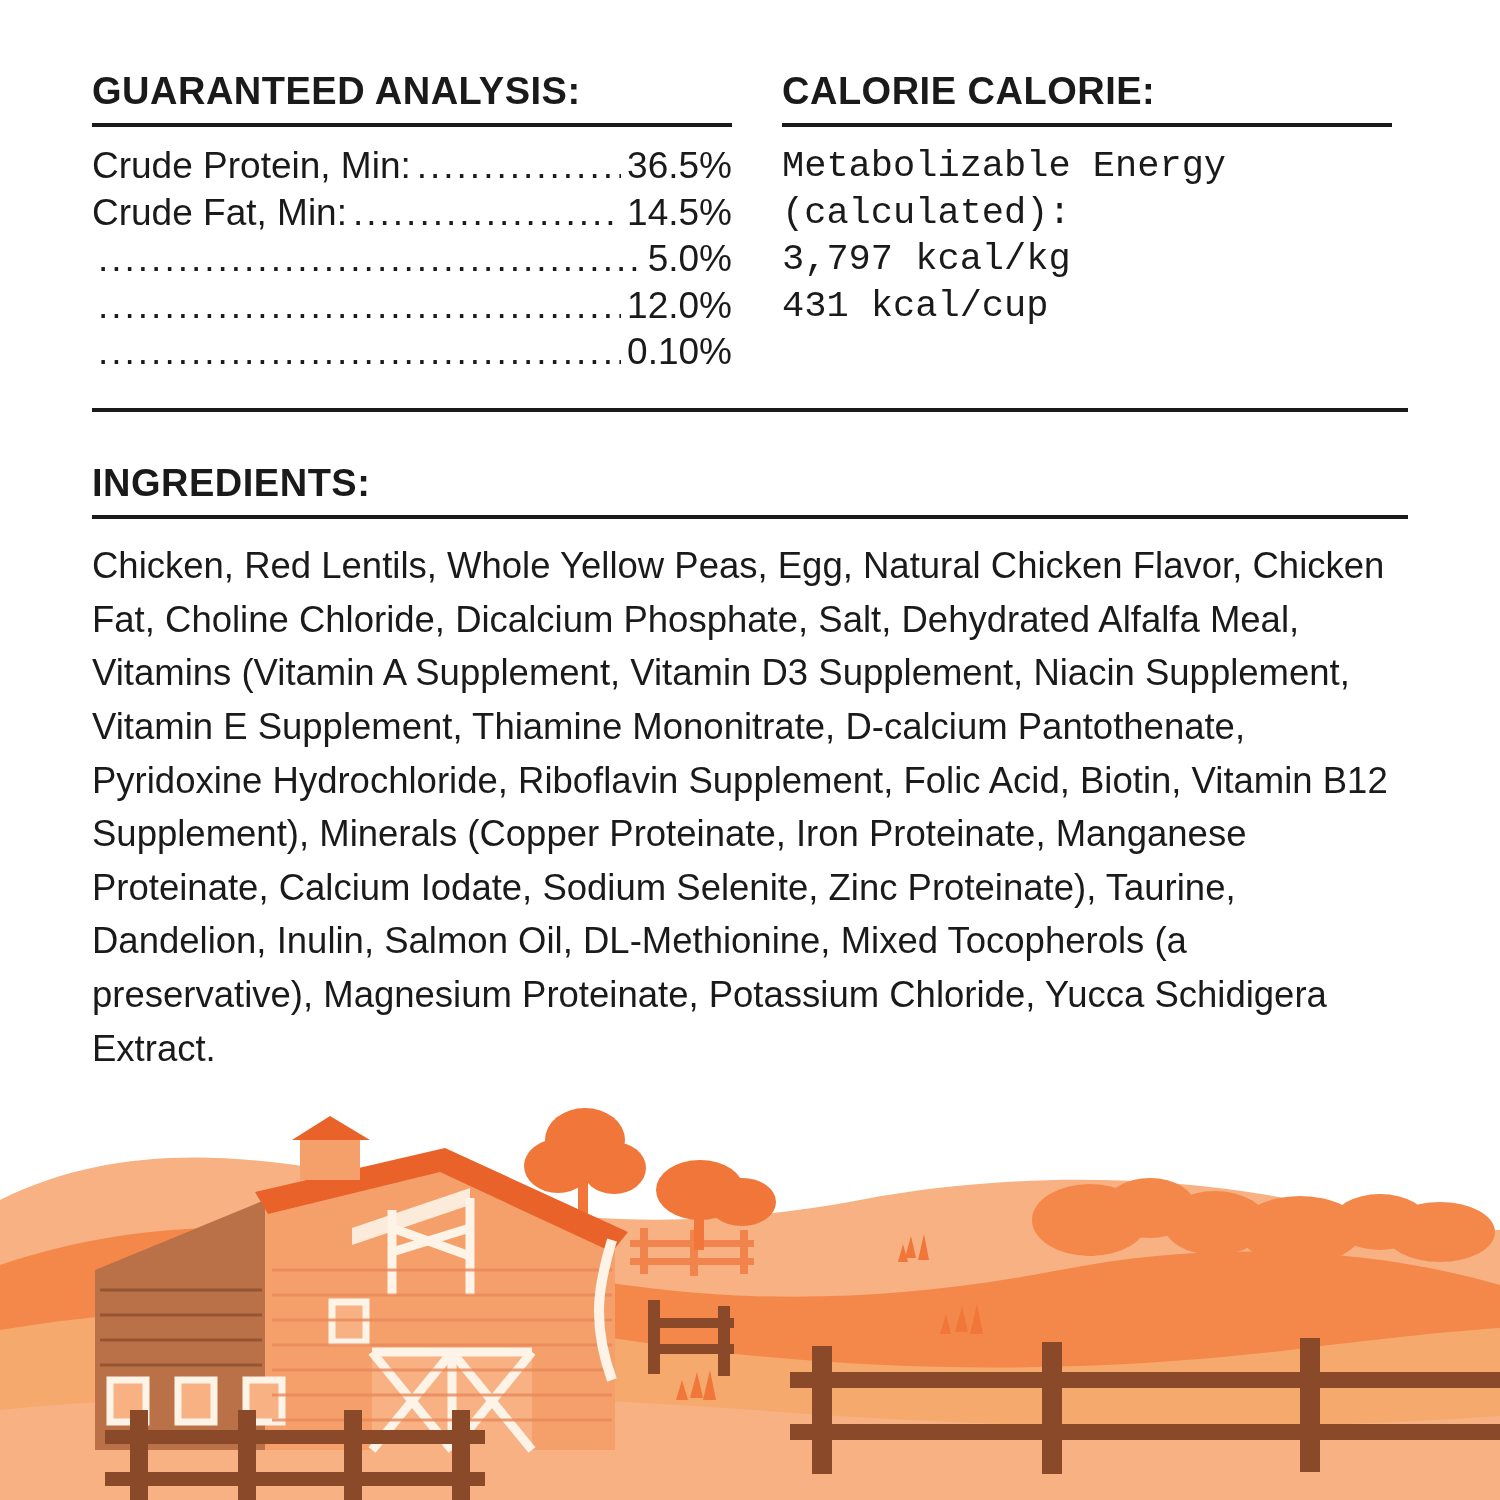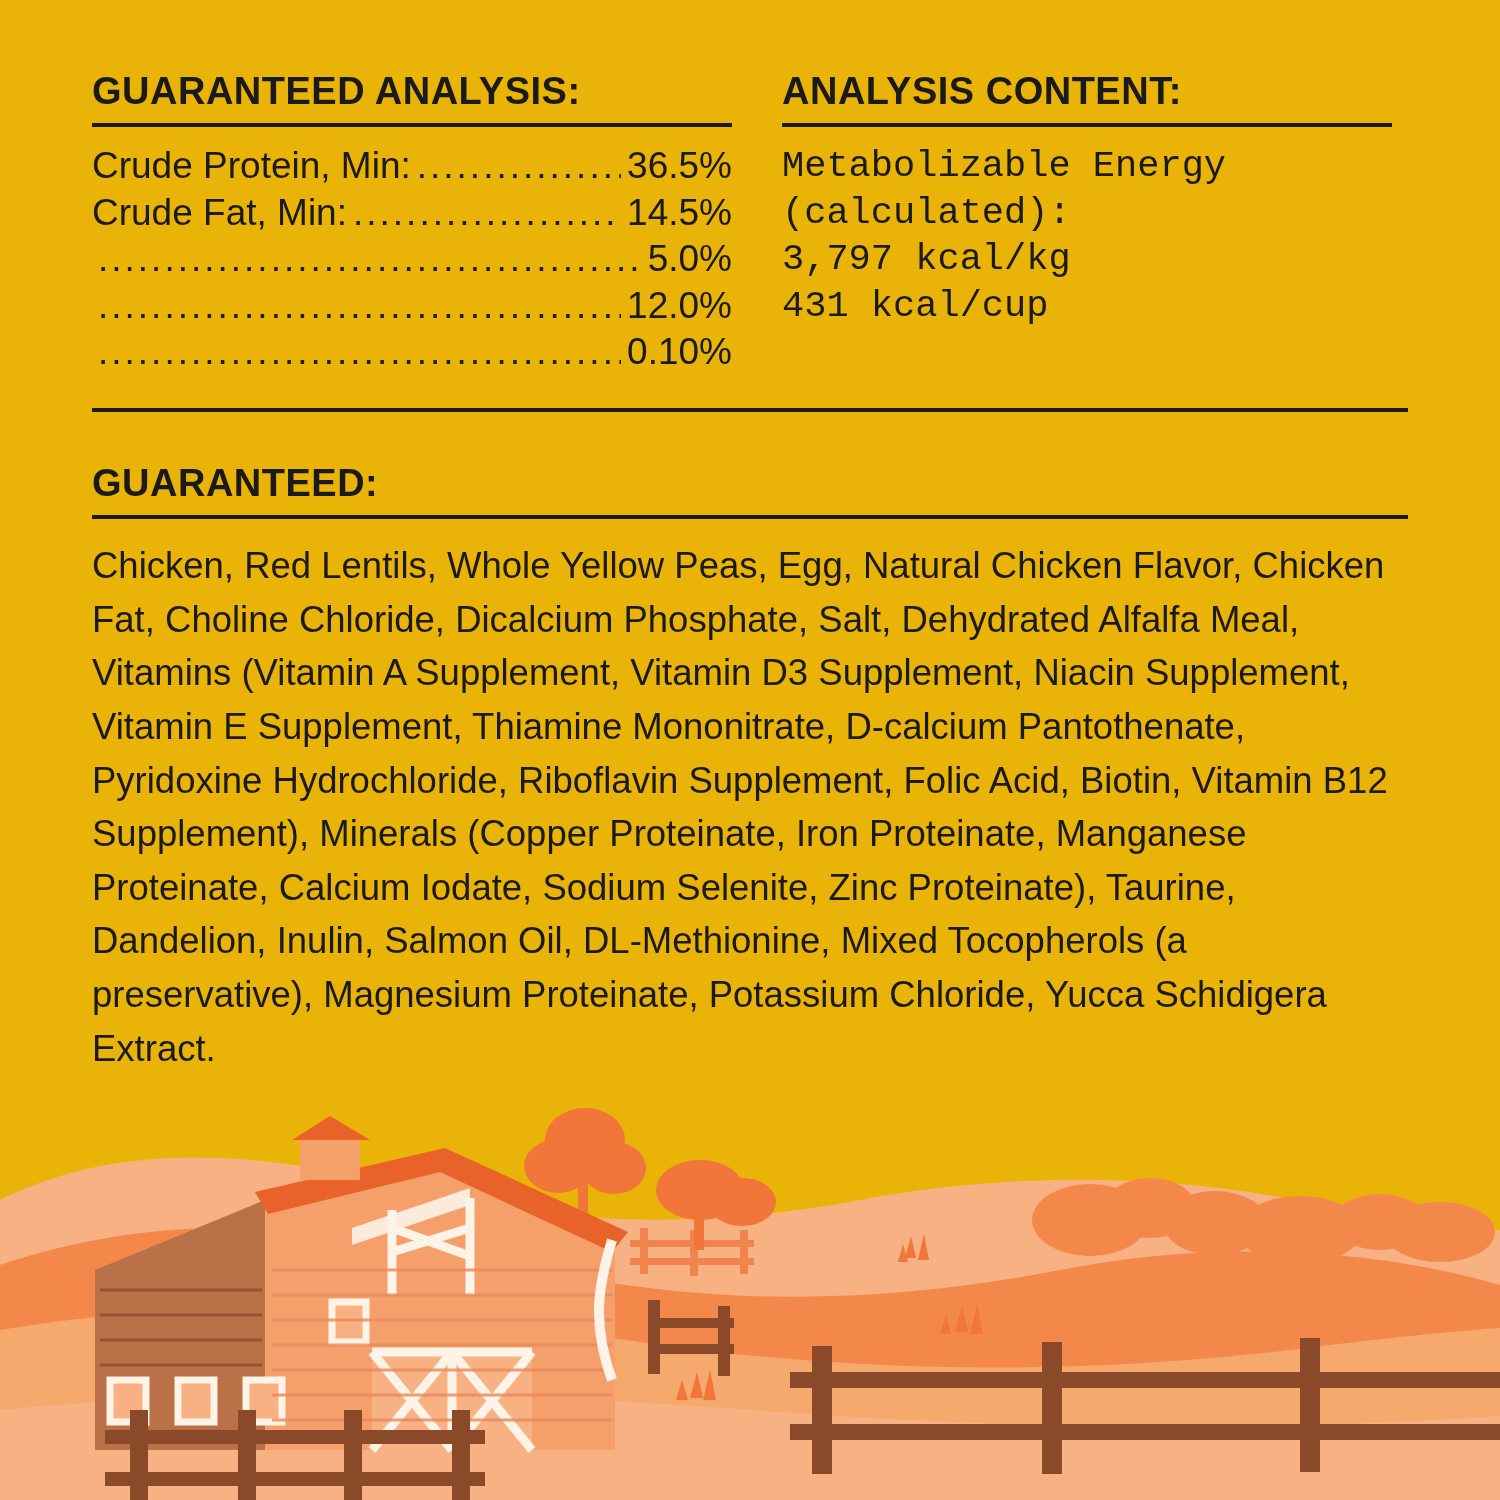--- a/index.html
+++ b/index.html
@@ -12,21 +12,21 @@
     background: #cdeafb;
     font-family: "Liberation Sans", sans-serif;
     overflow: hidden;
     position: relative;
   }
 
   .page {
     position: relative;
     width: 1500px;
     height: 1500px;
-    background: #eab308;
+    background: #ffffff;
     overflow: hidden;
   }
 
   
   .top-area {
     position: absolute;
     left: 0;
     top: 0;
     width: 1500px;
     padding: 0;
@@ -185,37 +185,37 @@
             <span class="ga-value">12.0%</span>
           </li>
           <li class="ga-row">
             <span class="ga-dots">..........................................................</span>
             <span class="ga-value">0.10%</span>
           </li>
         </ul>
       </div>
 
       <div class="col-right">
-        <div class="section-title">ANALYSIS CONTENT:</div>
+        <div class="section-title">CALORIE CALORIE:</div>
         <div class="rule right-rule"></div>
         <div class="calorie-text">
           <div>Metabolizable Energy</div>
           <div>(calculated):</div>
           <div>3,797 kcal/kg</div>
           <div>431 kcal/cup</div>
         </div>
       </div>
 
     </div>
   </div>
 
   <div class="divider-long"></div>
 
   <div class="ingredients-block">
-    <div class="ingredients-title">GUARANTEED:</div>
+    <div class="ingredients-title">INGREDIENTS:</div>
     <div class="rule"></div>
     <div class="ingredients-body">Chicken, Red Lentils, Whole Yellow Peas, Egg, Natural Chicken Flavor, Chicken Fat, Choline Chloride, Dicalcium Phosphate, Salt, Dehydrated Alfalfa Meal, Vitamins (Vitamin A Supplement, Vitamin D3 Supplement, Niacin Supplement, Vitamin E Supplement, Thiamine Mononitrate, D-calcium Pantothenate, Pyridoxine Hydrochloride, Riboflavin Supplement, Folic Acid, Biotin, Vitamin B12 Supplement), Minerals (Copper Proteinate, Iron Proteinate, Manganese Proteinate, Calcium Iodate, Sodium Selenite, Zinc Proteinate), Taurine, Dandelion, Inulin, Salmon Oil, DL-Methionine, Mixed Tocopherols (a preservative), Magnesium Proteinate, Potassium Chloride, Yucca Schidigera Extract.</div>
   </div>
 
   <div class="illustration">
     <svg viewBox="0 0 1500 420" xmlns="http://www.w3.org/2000/svg" aria-hidden="true">
 
       <path d="M0 120 C 120 60, 260 70, 420 110 C 560 145, 700 150, 860 120 C 1020 90, 1180 95, 1320 125 C 1400 142, 1460 150, 1500 150 L1500 420 L0 420 Z" fill="#f7b183"></path>
 
       <path d="M0 185 C 160 130, 330 140, 520 185 C 700 228, 880 225, 1060 190 C 1220 158, 1380 170, 1500 205 L1500 420 L0 420 Z" fill="#f4884a"></path>

